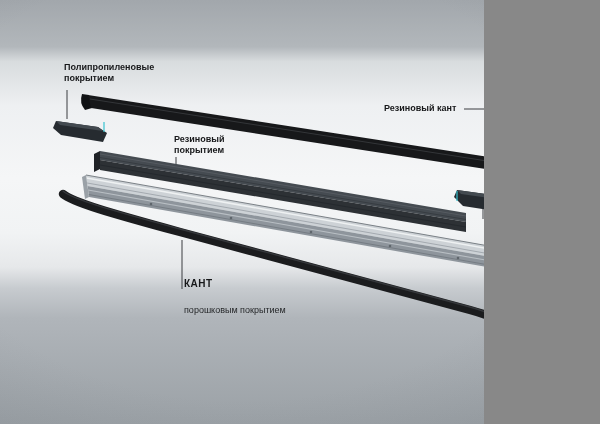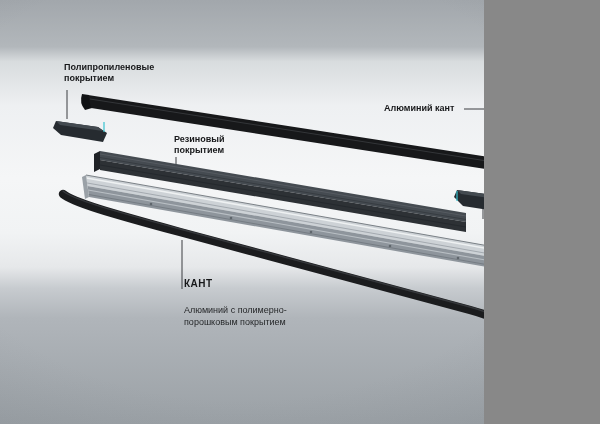--- a/index.html
+++ b/index.html
@@ -83,29 +83,28 @@
       <path d="M182,289 L182,240"></path>
     </g>
   </svg>
 
   <div class="lbl" style="left:64px;top:62px">
     <span class="ln">Полипропиленовые</span>
     <span class="ln">покрытием</span>
   </div>
 
   <div class="lbl" style="left:384px;top:103px">
-    <span class="ln">Алюминий кант</span>
+    <span class="ln">Резиновый кант</span>
   </div>
 
   <div class="lbl" style="left:174px;top:134px">
     <span class="ln">Резиновый</span>
     <span class="ln">покрытием</span>
   </div>
 
 
   <div class="lbl kant-title" style="left:184px;top:278px">
     <span class="ln">КАНТ</span>
   </div>
   <div class="sub" style="left:184px;top:304px">
-    <span style="display:block">Алюминий с полимерно-</span>
     <span style="display:block">порошковым покрытием</span>
   </div>
 </div>
 
 </body></html>

